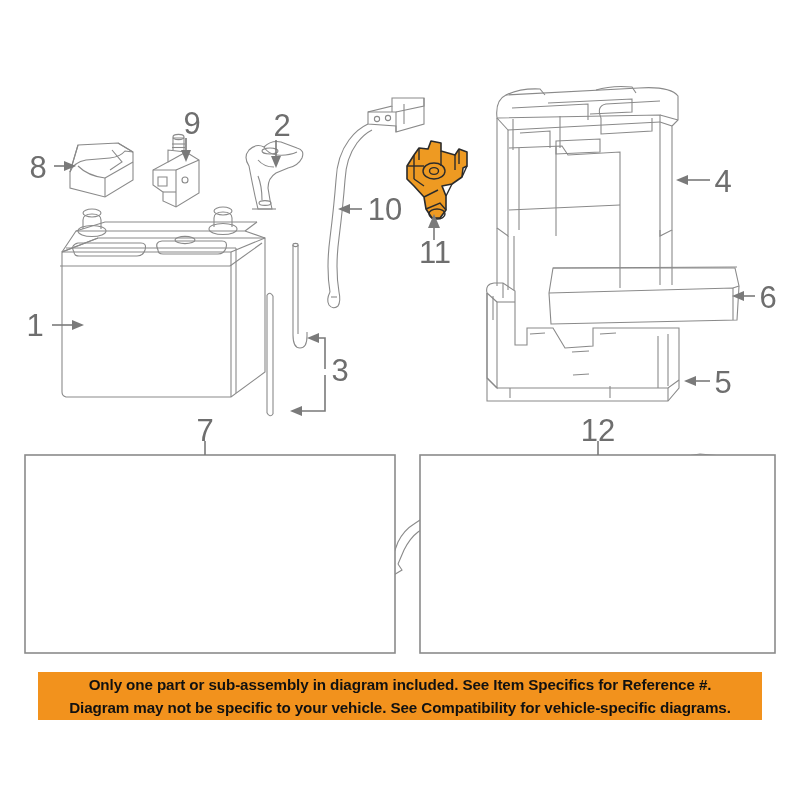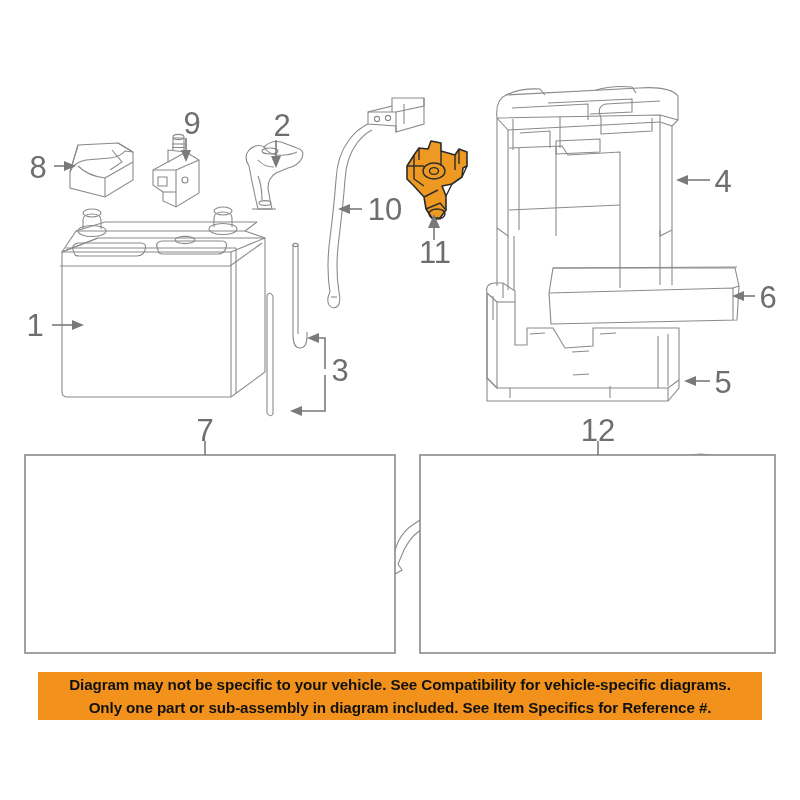--- a/index.html
+++ b/index.html
@@ -393,17 +393,17 @@
       <text class="lbl" x="38" y="178" text-anchor="middle">8</text>
       <text class="lbl" x="192" y="134" text-anchor="middle">9</text>
       <text class="lbl" x="385" y="220" text-anchor="middle">10</text>
       <text class="lbl" x="435" y="263" text-anchor="middle">11</text>
       <text class="lbl" x="598" y="441" text-anchor="middle">12</text>
     </g>
 
   </svg>
 
   <div class="banner">
+    <div class="banner-line">Only one part or sub-assembly in diagram included. See Item Specifics for Reference #.</div>
     <div class="banner-line">Diagram may not be specific to your vehicle. See Compatibility for vehicle-specific diagrams.</div>
-    <div class="banner-line">Only one part or sub-assembly in diagram included. See Item Specifics for Reference #.</div>
   </div>
 
 </div>
 
 </body></html>

